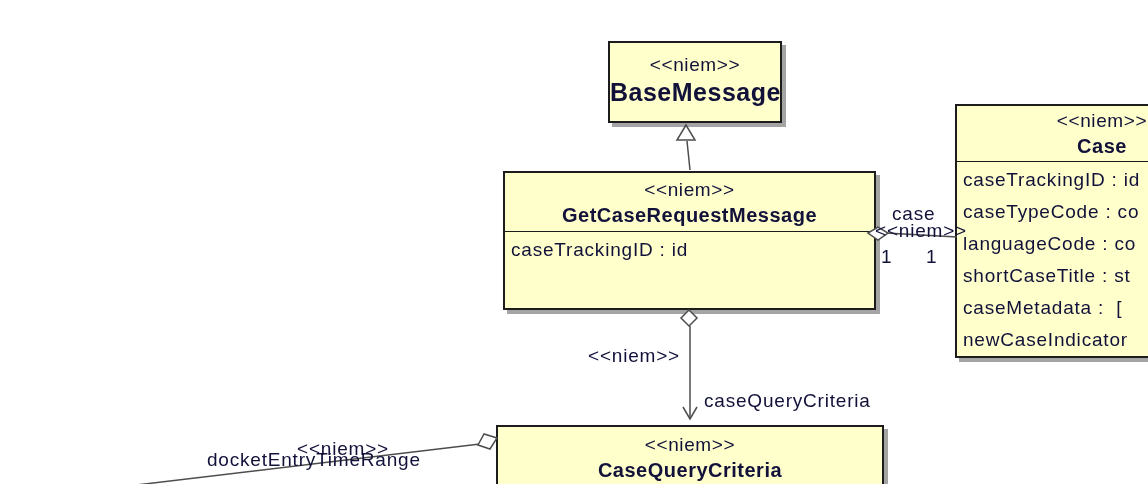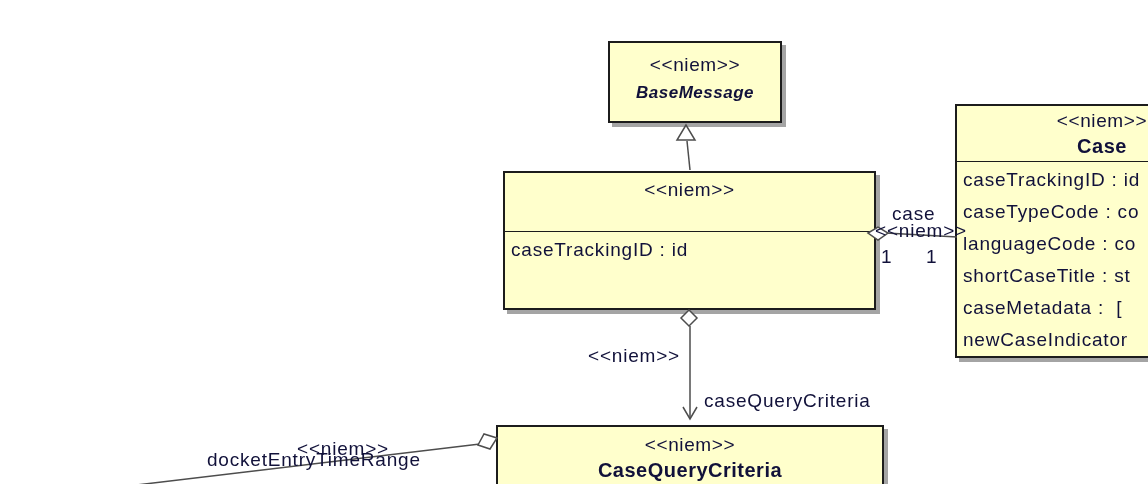--- a/index.html
+++ b/index.html
@@ -12,21 +12,21 @@
   .uml-class {
     position:absolute; z-index:1;
     background:#ffffcc;
     border:2px solid #1c1c1c;
     box-shadow:4px 4px 0 #a4a4a4;
   }
   .uml-title { text-align:center; }
   .uml-title.with-divider { border-bottom:1.5px solid #1c1c1c; }
   .stereo { font-size:19px; letter-spacing:0.6px; line-height:26px; white-space:pre; }
   .cname  { font-size:20px; font-weight:bold; letter-spacing:0.5px; line-height:25px; white-space:pre; }
-  .cname.abstract { font-style:italic; font-size:17px; line-height:29px;text-align:center; }
+  .cname.abstract { font-size:25px; line-height:29px;text-align:center; }
   .attrs { padding:2px 0 0 6px; overflow:hidden; }
   .attr  { font-size:19px; letter-spacing:0.8px; line-height:32px; white-space:pre; }
   svg.connectors { position:absolute; left:0; top:0; z-index:2; }
   .conn-label {
     position:absolute; z-index:3;
     font-size:19px; letter-spacing:0.8px; white-space:pre; line-height:24px;
     background:transparent;
   }
   
   #box-base      { left:608px; top:41px;  width:174px; height:82px; padding-top:9px; }
@@ -52,20 +52,21 @@
 <div class="uml-class" id="box-base">
   <div class="uml-title">
     <div class="stereo">&lt;&lt;niem&gt;&gt;</div>
     <div class="cname abstract">BaseMessage</div>
   </div>
 </div>
 
 <div class="uml-class" id="box-getcase">
   <div class="uml-title with-divider">
     <div class="stereo">&lt;&lt;niem&gt;&gt;</div>
+    <div class="cname">GetCaseRequestMessage</div>
   </div>
   <div class="attrs">
     <div class="attr">caseTrackingID : id</div>
   </div>
 </div>
 
 <div class="uml-class" id="box-case">
   <div class="uml-title with-divider">
     <div class="stereo">&lt;&lt;niem&gt;&gt;</div>
     <div class="cname">Case</div>

